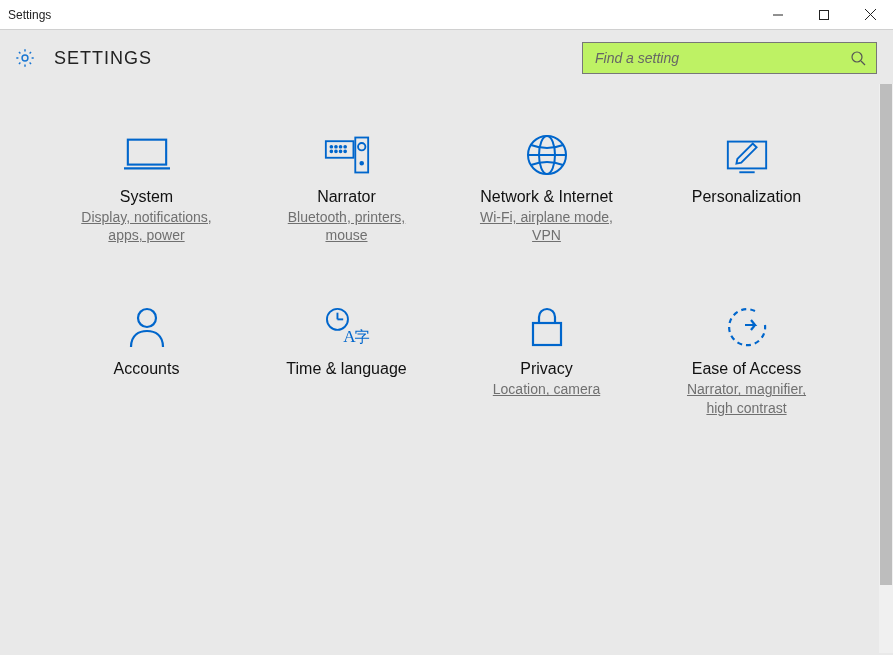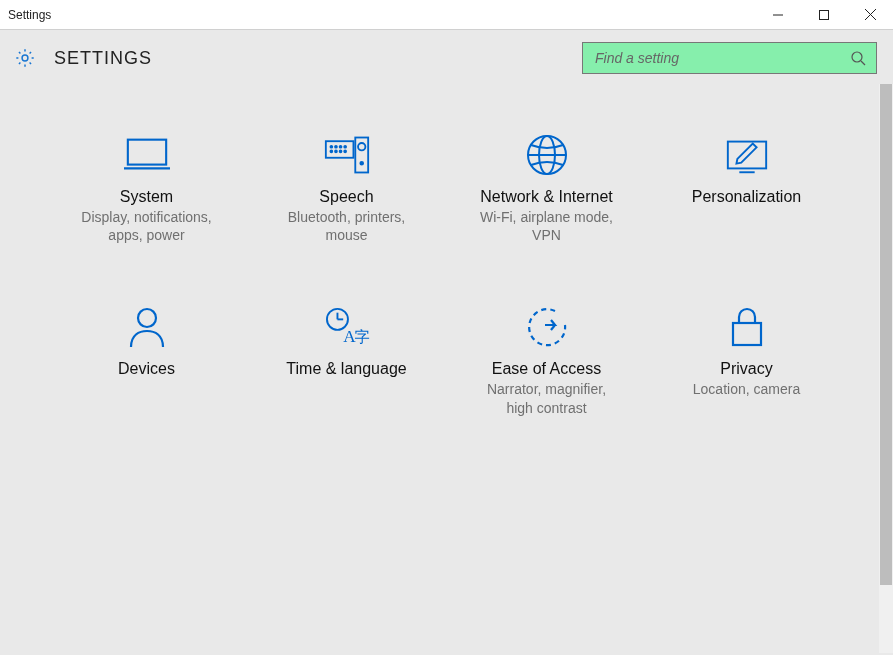--- a/index.html
+++ b/index.html
@@ -62,21 +62,21 @@
   .header-title {
     font-size: 18px;
     letter-spacing: 1px;
     color: #222;
     font-weight: 400;
   }
   .searchbox {
     width: 295px;
     height: 32px;
     border: 1px solid #777;
-    background: #86efac;
+    background: #bef264;
     display: flex;
     align-items: center;
     padding: 0 10px;
   }
   .search-input {
     flex: 1;
     border: none;
     outline: none;
     font-size: 14px;
     background: transparent;
@@ -141,20 +141,21 @@
     font-size: 16px;
     color: #111;
     margin-bottom: 2px;
   }
   .cat-desc {
     font-size: 14px;
     color: #707070;
     line-height: 1.3;
     max-width: 170px;
     white-space: pre-line;
+    text-decoration: underline;
   }
 </style>
 </head>
 <body>
 
 <div class="titlebar">
   <div class="titlebar-title">Settings</div>
   <div class="titlebar-controls">
     <div class="titlebar-btn">
       <svg width="10" height="10" viewBox="0 0 10 10">
@@ -221,21 +222,21 @@
             <circle cx="23" cy="12" r="1" fill="currentColor"></circle>
           <circle cx="8" cy="17" r="1" fill="currentColor"></circle>
             <circle cx="13" cy="17" r="1" fill="currentColor"></circle>
             <circle cx="18" cy="17" r="1" fill="currentColor"></circle>
             <circle cx="23" cy="17" r="1" fill="currentColor"></circle>
           <rect x="34" y="2" width="14" height="38"></rect>
           <circle cx="41" cy="12" r="4"></circle>
             <circle cx="41" cy="30" r="1.5" fill="currentColor"></circle>
         </svg>
       </div>
-      <div class="cat-title">Speech</div>
+      <div class="cat-title">Narrator</div>
       <div class="cat-desc">Bluetooth, printers,
 mouse</div>
     </div>
 
     <div class="cat">
       <div class="cat-icon">
         <svg viewBox="0 0 44 44" width="44" height="44" fill="none" stroke="currentColor" stroke-width="2">
           <circle cx="22" cy="22" r="19"></circle>
           <ellipse cx="22" cy="22" rx="8" ry="19"></ellipse>
           <line x1="3" y1="22" x2="41" y2="22"></line>
@@ -259,59 +260,59 @@
       <div class="cat-title">Personalization</div>
     </div>
 
     <div class="cat">
       <div class="cat-icon">
         <svg viewBox="0 0 44 44" width="44" height="44" fill="none" stroke="currentColor" stroke-width="2.2">
           <circle cx="22" cy="13" r="9"></circle>
           <path d="M6 42 C6 30 14 26 22 26 C30 26 38 30 38 42"></path>
         </svg>
       </div>
-      <div class="cat-title">Devices</div>
+      <div class="cat-title">Accounts</div>
     </div>
 
     <div class="cat">
       <div class="cat-icon">
         <svg viewBox="0 0 48 44" width="46" height="42" fill="none" stroke="currentColor" stroke-width="2">
           <circle cx="14" cy="14" r="11"></circle>
           <line x1="14" y1="14" x2="14" y2="7"></line>
             <line x1="14" y1="14" x2="20" y2="14"></line>
           <text x="20" y="38" font-size="18" fill="currentColor" stroke="none" font-family="Segoe UI">A</text>
           <text x="32" y="38" font-size="16" fill="currentColor" stroke="none" font-family="Segoe UI">字</text>
         </svg>
       </div>
       <div class="cat-title">Time &amp; language</div>
     </div>
 
     <div class="cat">
       <div class="cat-icon">
+        <svg viewBox="0 0 40 44" width="40" height="44" fill="none" stroke="currentColor" stroke-width="2.2">
+          <rect x="6" y="18" width="28" height="22"></rect>
+          <path d="M12 18 V12 a8 8 0 0 1 16 0 V18"></path>
+        </svg>
+      </div>
+      <div class="cat-title">Privacy</div>
+      <div class="cat-desc">Location, camera</div>
+    </div>
+
+    <div class="cat">
+      <div class="cat-icon">
         <svg viewBox="0 0 44 44" width="44" height="44" fill="none" stroke="currentColor" stroke-width="2.2">
           <path d="M30 6 A18 18 0 1 0 40 20" stroke-dasharray="5 4"></path>
           <polyline points="20,20 30,20 26,15"></polyline>
           <polyline points="30,20 26,25"></polyline>
         </svg>
       </div>
       <div class="cat-title">Ease of Access</div>
       <div class="cat-desc">Narrator, magnifier,
 high contrast</div>
     </div>
 
-    <div class="cat">
-      <div class="cat-icon">
-        <svg viewBox="0 0 40 44" width="40" height="44" fill="none" stroke="currentColor" stroke-width="2.2">
-          <rect x="6" y="18" width="28" height="22"></rect>
-          <path d="M12 18 V12 a8 8 0 0 1 16 0 V18"></path>
-        </svg>
-      </div>
-      <div class="cat-title">Privacy</div>
-      <div class="cat-desc">Location, camera</div>
-    </div>
-
 
   </div>
 
   <div class="scrollbar-track">
     <div class="scrollbar-thumb"></div>
   </div>
 </div>
 
 </body></html>

